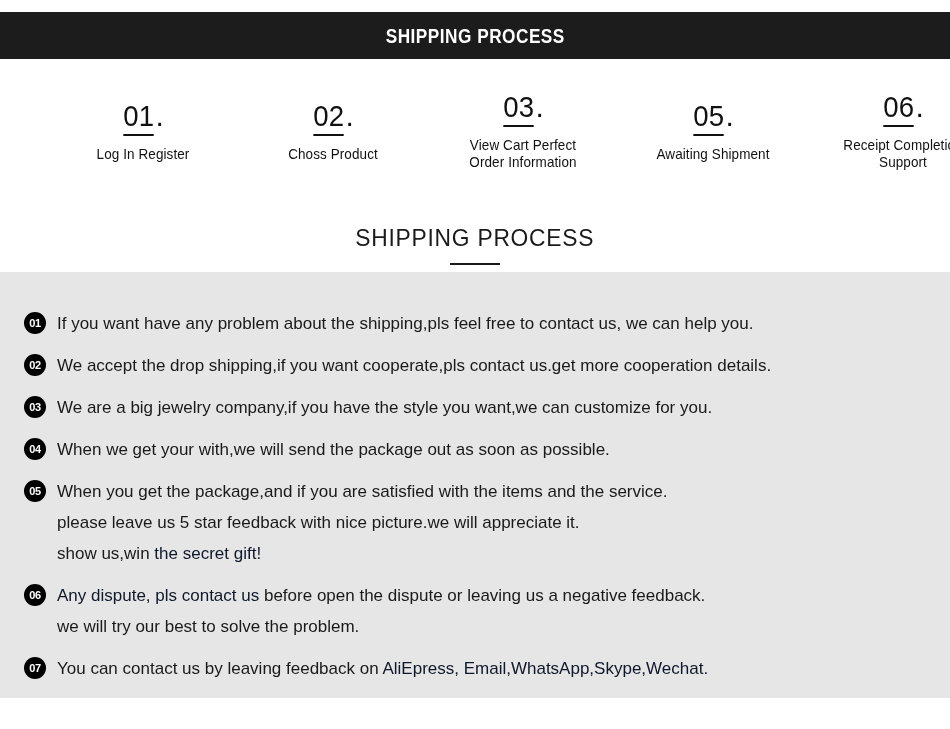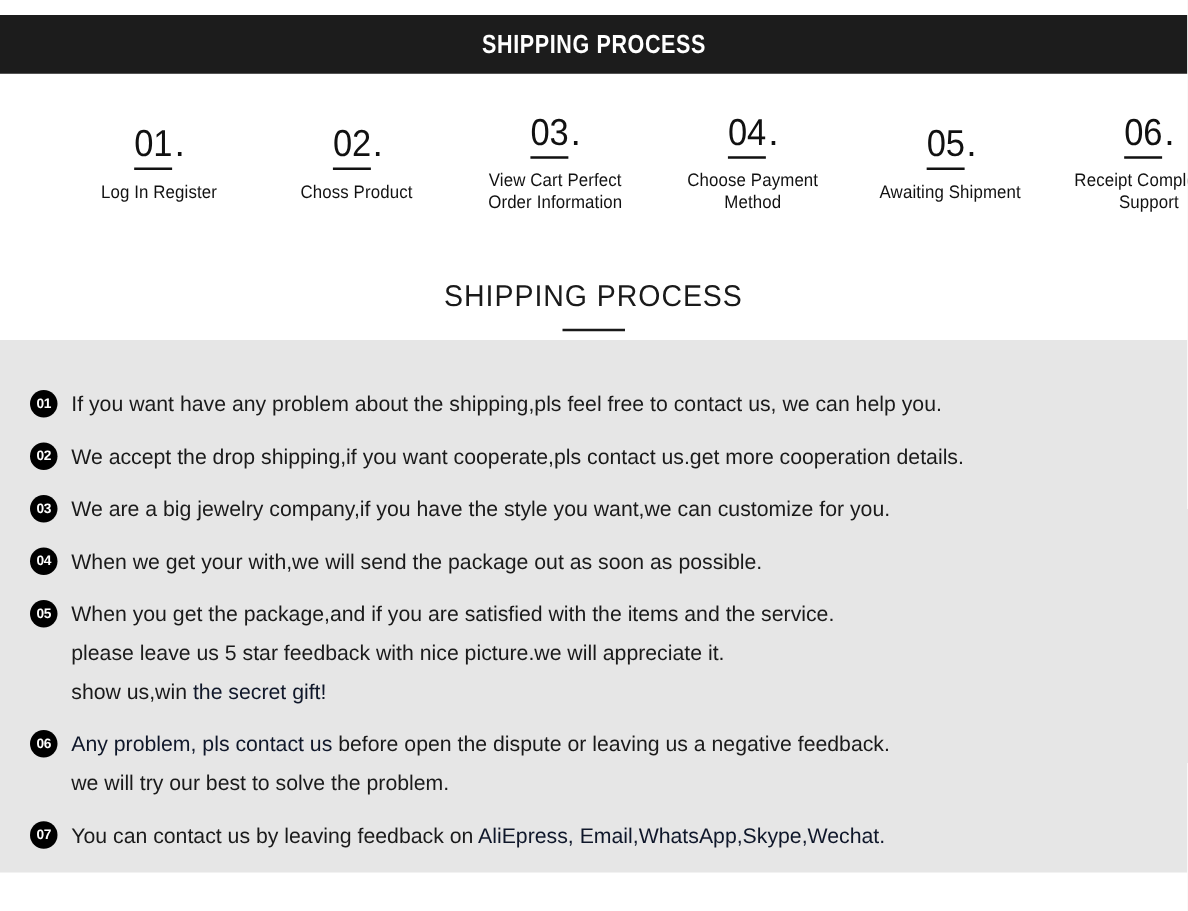--- a/index.html
+++ b/index.html
@@ -172,24 +172,20 @@
       </div>
       <div class="step">
         <div class="step-num-wrap"><span class="step-num">02</span><span class="step-dot">.</span></div>
         <div class="step-label">Choss Product</div>
       </div>
       <div class="step">
         <div class="step-num-wrap"><span class="step-num">03</span><span class="step-dot">.</span></div>
         <div class="step-label">View Cart Perfect<br>Order Information</div>
       </div>
       <div class="step">
-        <div class="step-num-wrap"><span class="step-num">04</span><span class="step-dot">.</span></div>
-        <div class="step-label">Choose Payment<br>Method</div>
-      </div>
-      <div class="step">
         <div class="step-num-wrap"><span class="step-num">05</span><span class="step-dot">.</span></div>
         <div class="step-label">Awaiting Shipment</div>
       </div>
       <div class="step">
         <div class="step-num-wrap"><span class="step-num">06</span><span class="step-dot">.</span></div>
         <div class="step-label">Receipt Completion<br>Support</div>
       </div>
     </div>
 
   <div class="section-head">
@@ -228,21 +224,21 @@
         <div class="badge">05</div>
         <div class="faq-body">
           <div class="faq-line"><span>When you get the package,and if you are satisfied with the items and the service.</span></div>
           <div class="faq-line"><span>please leave us 5 star feedback with nice picture.we will appreciate it.</span></div>
           <div class="faq-line"><span>show us,win </span><span class="red">the secret gift!</span></div>
         </div>
       </div>
       <div class="faq-item">
         <div class="badge">06</div>
         <div class="faq-body">
-          <div class="faq-line"><span class="red">Any problem, pls contact us</span><span> before open the dispute or leaving us a negative feedback.</span></div>
+          <div class="faq-line"><span class="red">Any dispute, pls contact us</span><span> before open the dispute or leaving us a negative feedback.</span></div>
           <div class="faq-line"><span>we will try our best to solve the problem.</span></div>
         </div>
       </div>
       <div class="faq-item">
         <div class="badge">07</div>
         <div class="faq-body">
           <div class="faq-line"><span>You can contact us by leaving feedback on </span><span class="red">AliEpress, Email,WhatsApp,Skype,Wechat.</span></div>
         </div>
       </div>
     </div>

